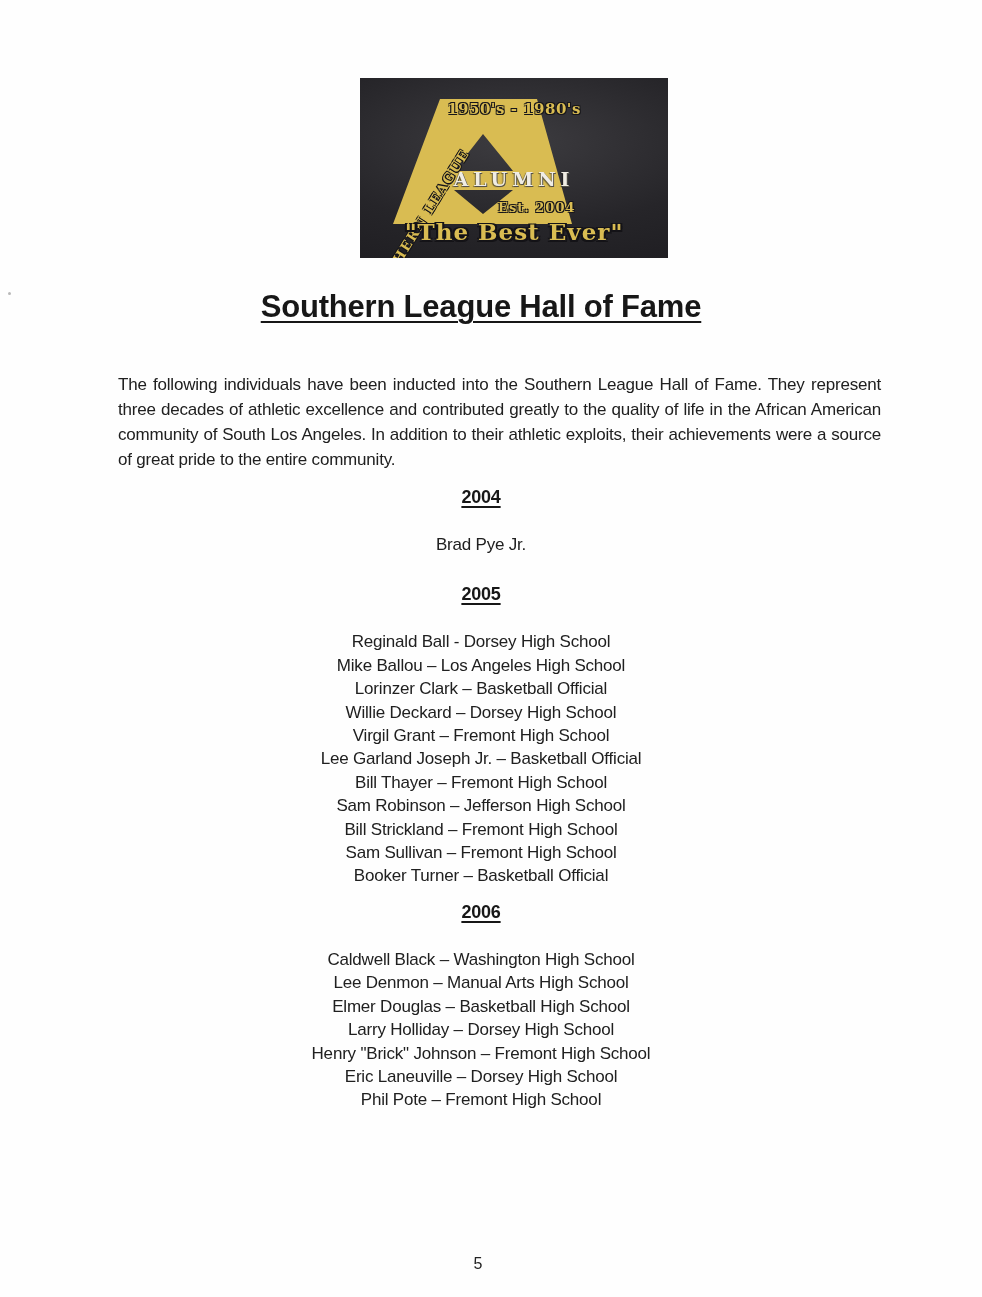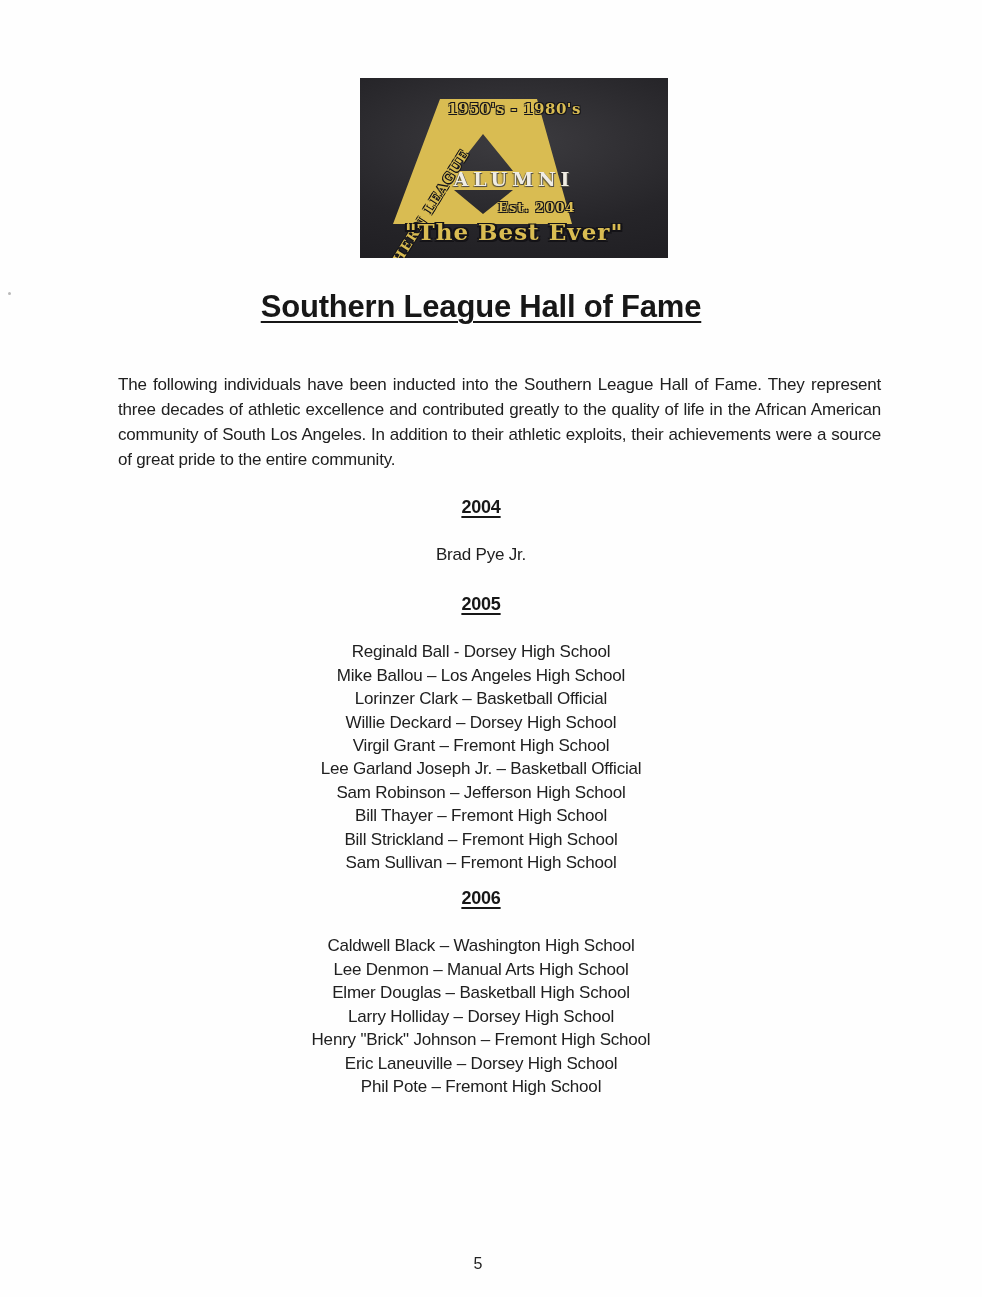--- a/index.html
+++ b/index.html
@@ -50,21 +50,21 @@
   }
   .intro{
     margin:47px 0 0 118px;width:763px;
     font-size:17px;line-height:25px;text-align:justify;color:#202020;
   }
   .sections{text-align:center;}
   .year{
     margin:27px 0 0;font-size:18px;font-weight:bold;color:#171717;line-height:22px;
     text-decoration:underline;text-decoration-thickness:2px;text-underline-offset:3px;
   }
-  .hof-section:nth-child(1) .year{margin-top:24px;}
+  .hof-section:nth-child(1) .year{margin-top:14px;}
   .hof-section:nth-child(3) .year{margin-top:13px;}
   .inductees{margin-top:25px;}
   .inductee{margin:0;font-size:17px;line-height:23.4px;color:#202020;}
 
   .page-number{
     position:absolute;left:0;top:1255px;width:956px;text-align:center;
     font-size:16px;color:#242424;
   }
   .speck{position:absolute;left:8px;top:292px;width:3px;height:3px;background:#b9b9b9;border-radius:50%;}
 </style>
@@ -99,24 +99,25 @@
 
   <section class="hof-section">
     <h2 class="year">2005</h2>
     <div class="inductees">
             <p class="inductee">Reginald Ball - Dorsey High School</p>
             <p class="inductee">Mike Ballou – Los Angeles High School</p>
             <p class="inductee">Lorinzer Clark – Basketball Official</p>
             <p class="inductee">Willie Deckard – Dorsey High School</p>
             <p class="inductee">Virgil Grant – Fremont High School</p>
             <p class="inductee">Lee Garland Joseph Jr. – Basketball Official</p>
+            <p class="inductee">Bill Thayer – Fremont High School</p>
             <p class="inductee">Sam Robinson – Jefferson High School</p>
-            <p class="inductee">Bill Thayer – Fremont High School</p>
             <p class="inductee">Bill Strickland – Fremont High School</p>
             <p class="inductee">Sam Sullivan – Fremont High School</p>
+            <p class="inductee">Booker Turner – Basketball Official</p>
           </div>
   </section>
 
   <section class="hof-section">
     <h2 class="year">2006</h2>
     <div class="inductees">
             <p class="inductee">Caldwell Black – Washington High School</p>
             <p class="inductee">Lee Denmon – Manual Arts High School</p>
             <p class="inductee">Elmer Douglas – Basketball High School</p>
             <p class="inductee">Larry Holliday – Dorsey High School</p>

